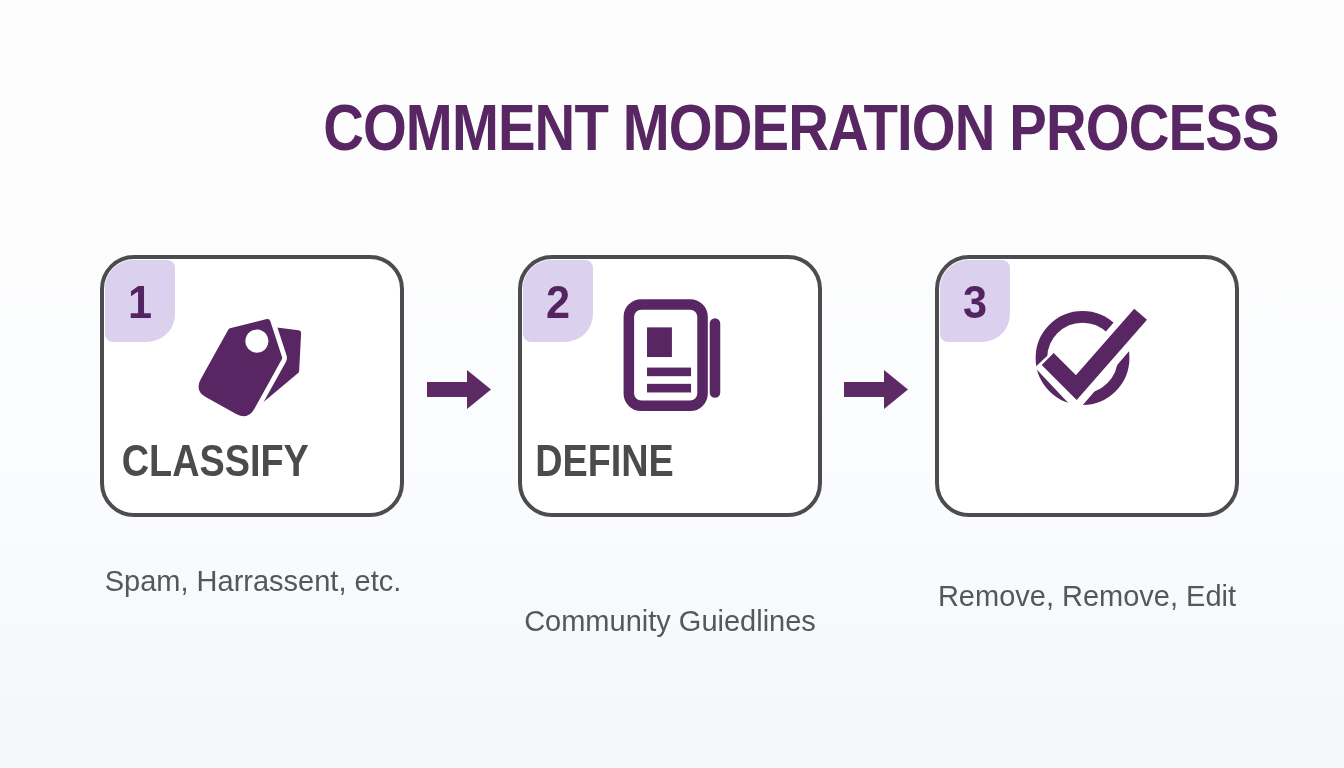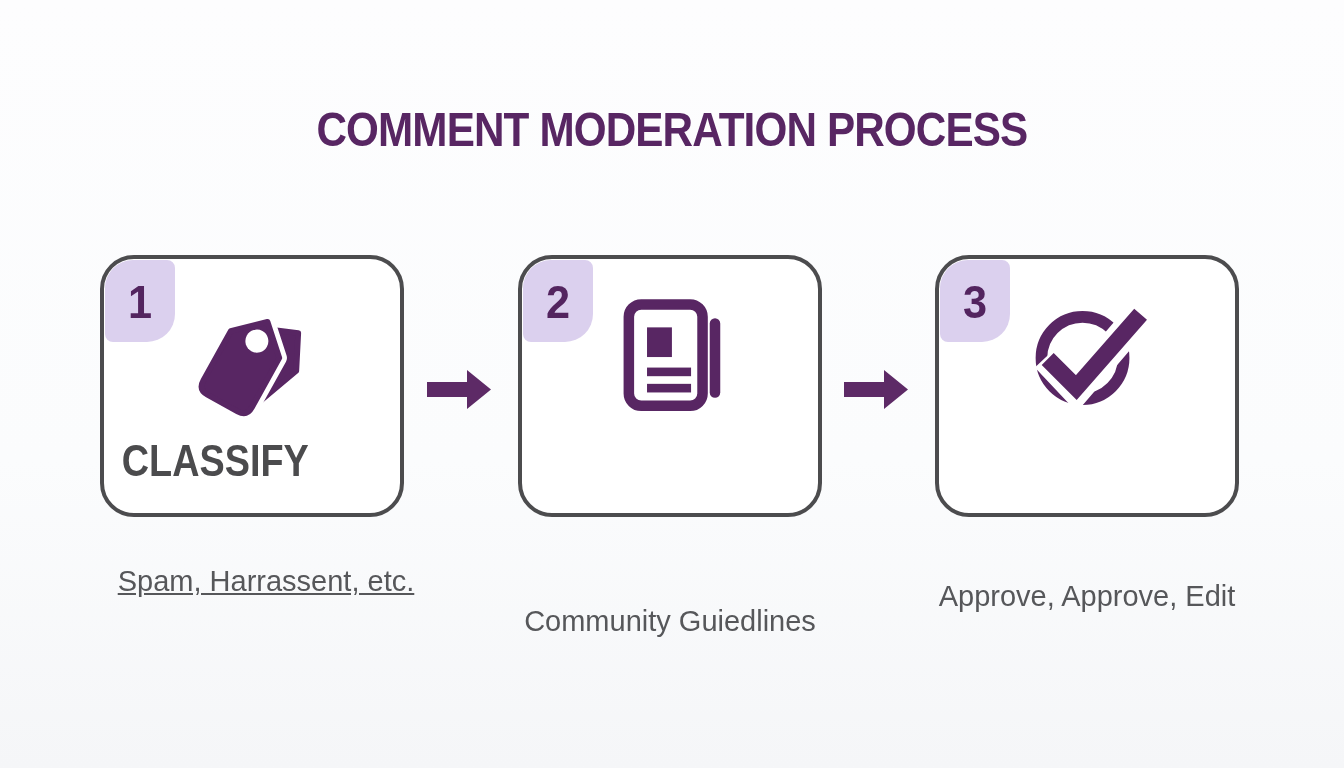--- a/index.html
+++ b/index.html
@@ -21,27 +21,27 @@
   .canvas{
     position:relative;
     width:1344px;
     height:768px;
     margin:0 auto;
     background:linear-gradient(180deg, #fdfdfe 0%, var(--background) 60%, #f5f6f8 100%);
     overflow:hidden;
   }
   .title{
     position:absolute;
-    top:102px;
+    top:91px;
     left:0;
     width:100%;
-    text-align:center;
+    text-align:right;
     margin:0;
     color:var(--accent);
-    font-size:48px;
+    font-size:64px;
     font-weight:bold;
     letter-spacing:-1px;
     white-space:nowrap;
   }
   .title .squeeze{
     display:inline-block;
     transform:scaleX(0.88);
     transform-origin:center;
   }
   .card{
@@ -114,21 +114,21 @@
   .arrow-1{left:427px;}
   .arrow-2{left:844px;}
   .caption{
     position:absolute;
     width:340px;
     text-align:center;
     color:var(--caption);
     font-size:29px;
     white-space:nowrap;
   }
-  .caption-1{left:96px;top:565px;text-decoration:underline;}
+  .caption-1{left:83px;top:565px;}
   .caption-2{left:500px;top:565px;margin-top:40px;}
   .caption-3{left:917px;top:580px;}
 </style>
 </head>
 <body>
 
 <div class="canvas">
 
   <h1 class="title"><span class="squeeze">COMMENT MODERATION PROCESS</span></h1>
 
@@ -174,20 +174,21 @@
         <path d="M117,34 L117,106" fill="none" stroke="currentColor" stroke-width="11" stroke-linecap="round"></path>
 
         <rect x="27" y="14" width="77" height="106" rx="13" fill="#ffffff" stroke="currentColor" stroke-width="11"></rect>
 
         <rect x="46" y="38" width="26" height="31" fill="currentColor"></rect>
 
         <rect x="46" y="80" width="46" height="9" fill="currentColor"></rect>
         <rect x="46" y="97" width="46" height="9" fill="currentColor"></rect>
       </svg>
     </div>
+    <div class="step-label"><span class="squeeze">DEFINE</span></div>
   </div>
 
   <div class="arrow arrow-2">
     <svg viewBox="0 0 64 41" aria-hidden="true">
       <polygon points="0,13 40,13 40,1 64,20.5 40,40 40,28 0,28" fill="currentColor"></polygon>
     </svg>
   </div>
 
   <div class="card card-3">
     <div class="badge">
@@ -197,15 +198,15 @@
       <svg viewBox="0 0 150 140" aria-hidden="true">
         <circle cx="70" cy="70" r="46" fill="none" stroke="currentColor" stroke-width="13"></circle>
         <polyline points="29,69 63,105 137,19" fill="none" stroke="#ffffff" stroke-width="34"></polyline>
         <polyline points="31,71 63,103 135,21" fill="none" stroke="currentColor" stroke-width="19"></polyline>
       </svg>
     </div>
   </div>
 
   <div class="caption caption-1">Spam, Harrassent, etc.</div>
   <div class="caption caption-2">Community Guiedlines</div>
-  <div class="caption caption-3">Approve, Approve, Edit</div>
+  <div class="caption caption-3">Remove, Remove, Edit</div>
 
 </div>
 
 </body></html>

